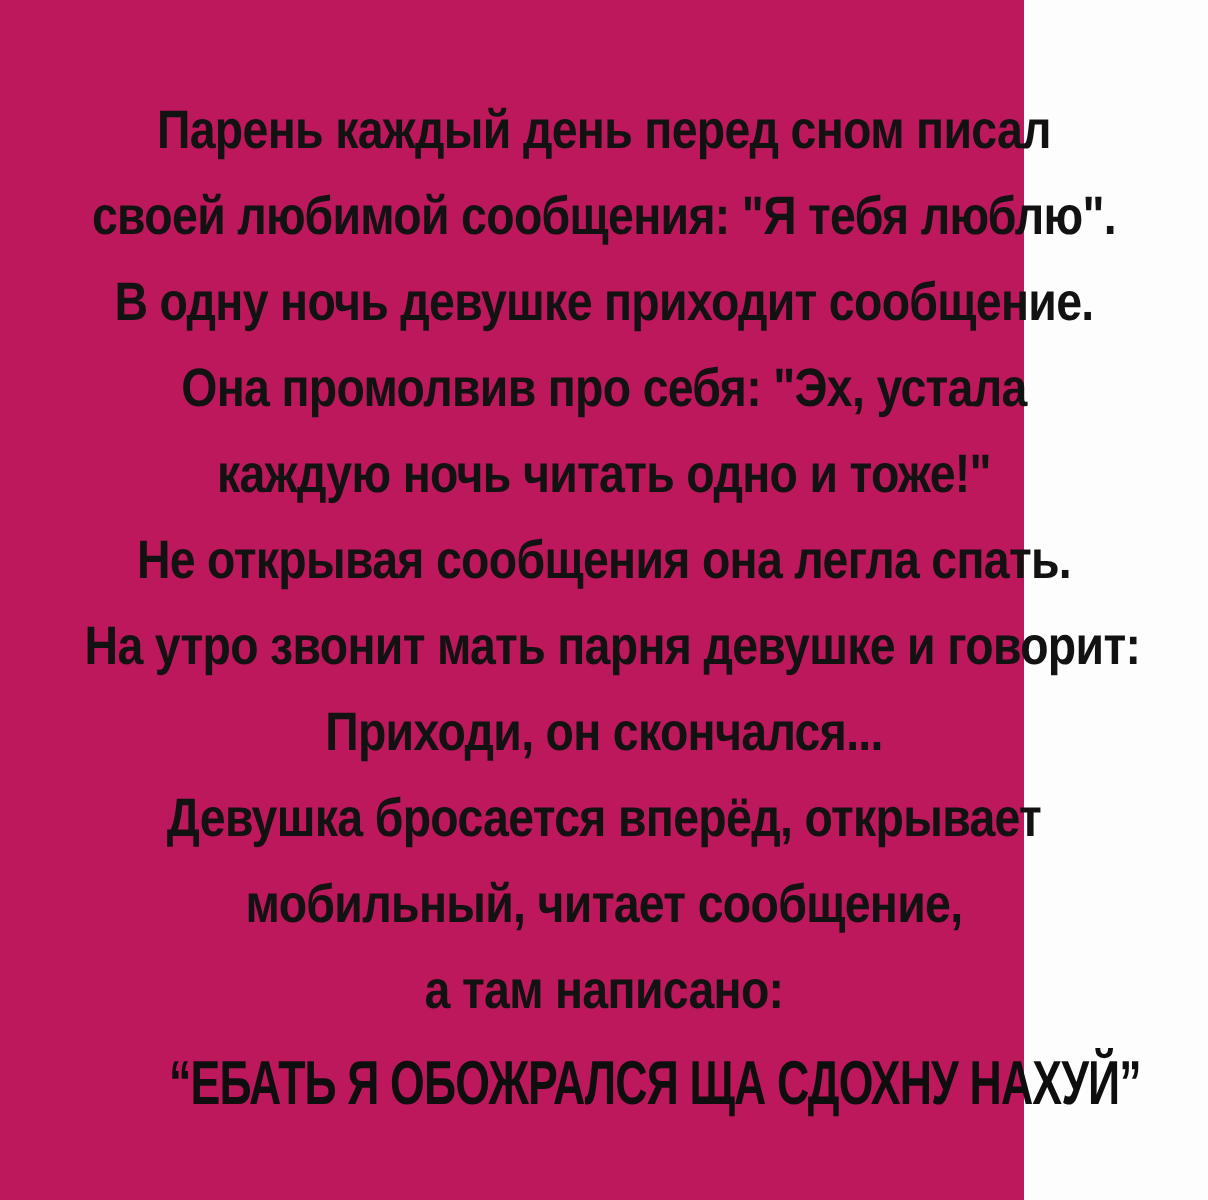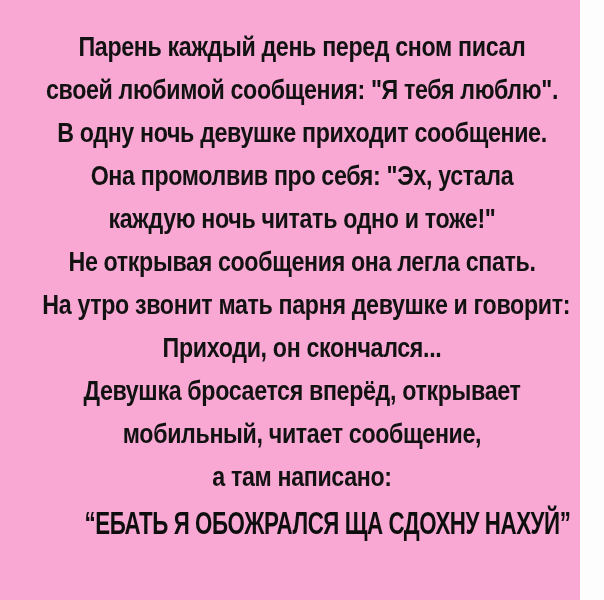--- a/index.html
+++ b/index.html
@@ -6,25 +6,25 @@
     margin: 0;
     padding: 0;
   }
   body {
     width: 604px;
     height: 600px;
     overflow: hidden;
     background: #fdfdfd;
   }
   .meme {
-    width: 580px;
+    width: 512px;
     height: 600px;
     box-sizing: border-box;
-    padding-top: 26px;
-    background: #f9a8d4;
+    padding-top: 44px;
+    background: #be185d;
     display: block;
   }
   .story-line {
     width: 604px;
     text-align: center;
     white-space: nowrap;
     font-family: "Liberation Sans", "DejaVu Sans", sans-serif;
     font-weight: 700;
     font-size: 27px;
     line-height: 43px;

